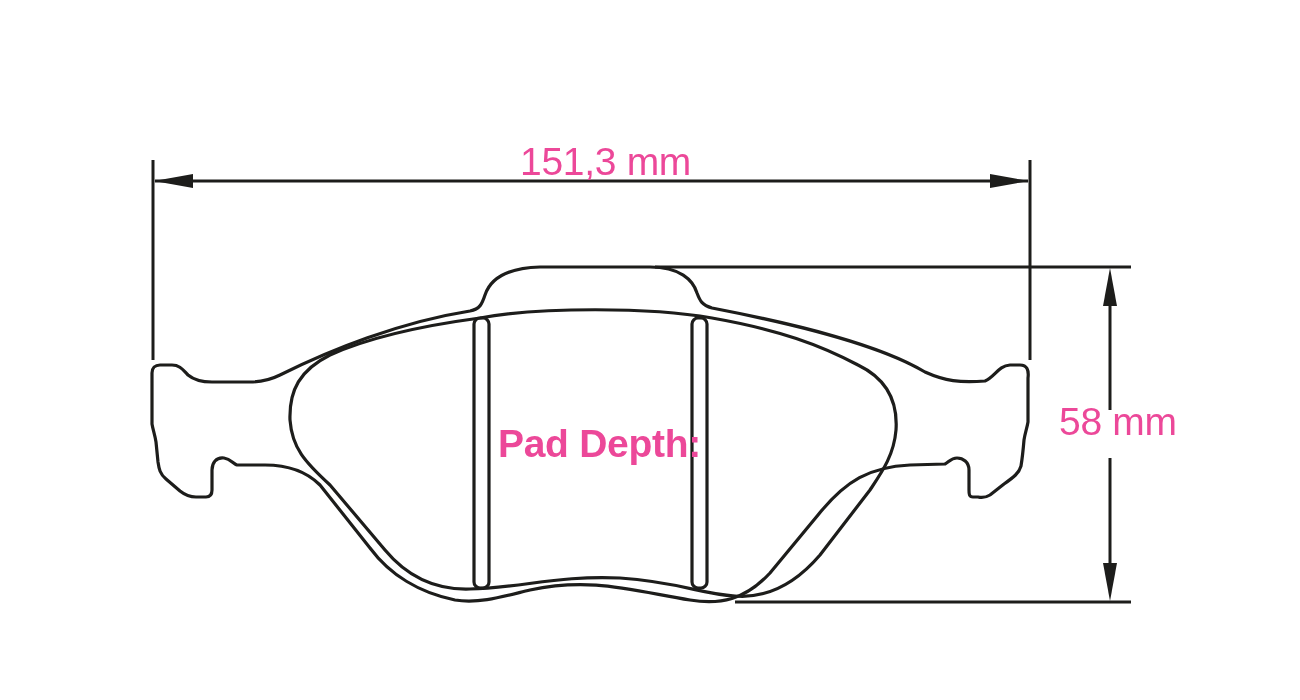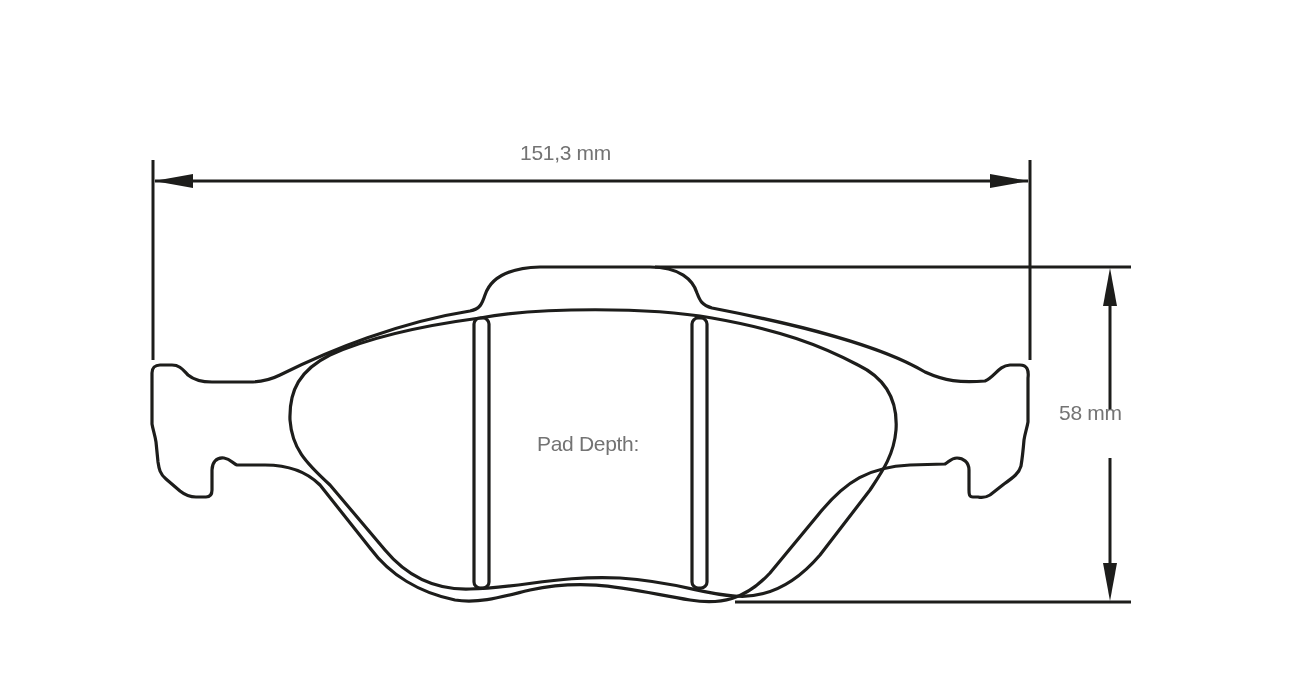--- a/index.html
+++ b/index.html
@@ -4,30 +4,30 @@
   <style>
     html, body { margin: 0; padding: 0; background: #ffffff; }
     body { width: 1300px; height: 700px; overflow: hidden; position: relative; }
     #drawing { position: absolute; left: 0; top: 0; width: 1300px; height: 700px; }
     .stroke { fill: none; stroke: #1d1d1b; stroke-width: 3.2; stroke-linejoin: round; stroke-linecap: round; }
     .dim { fill: none; stroke: #1d1d1b; stroke-width: 3; stroke-linecap: butt; }
     .arrow { fill: #1d1d1b; stroke: none; }
     .label {
       position: absolute;
       font-family: "Liberation Sans", sans-serif;
-      font-size: 21px;
-      color: #737373;
+      font-size: 39px;
+      color: #ec4899;
       line-height: 1;
       white-space: nowrap;
       letter-spacing: -0.3px;
     }
     #width-label { left: 520px; top: 142px; }
     #height-label { left: 1059px; top: 402px; }
     #depth-label { left: 498px; top: 424px; width: 180px; text-align: center; line-height: 40px; }
-    #depth-label span { display: block; }
+    #depth-label span { display: block; font-weight: bold; }
   </style>
 </head>
 <body>
 
 <svg id="drawing" viewBox="0 0 1300 700" xmlns="http://www.w3.org/2000/svg">
 
   <g>
     <line class="dim" x1="153" y1="160" x2="153" y2="360"></line>
     <line class="dim" x1="1030" y1="160" x2="1030" y2="360"></line>
     <line class="dim" x1="155" y1="181" x2="1028" y2="181"></line>

